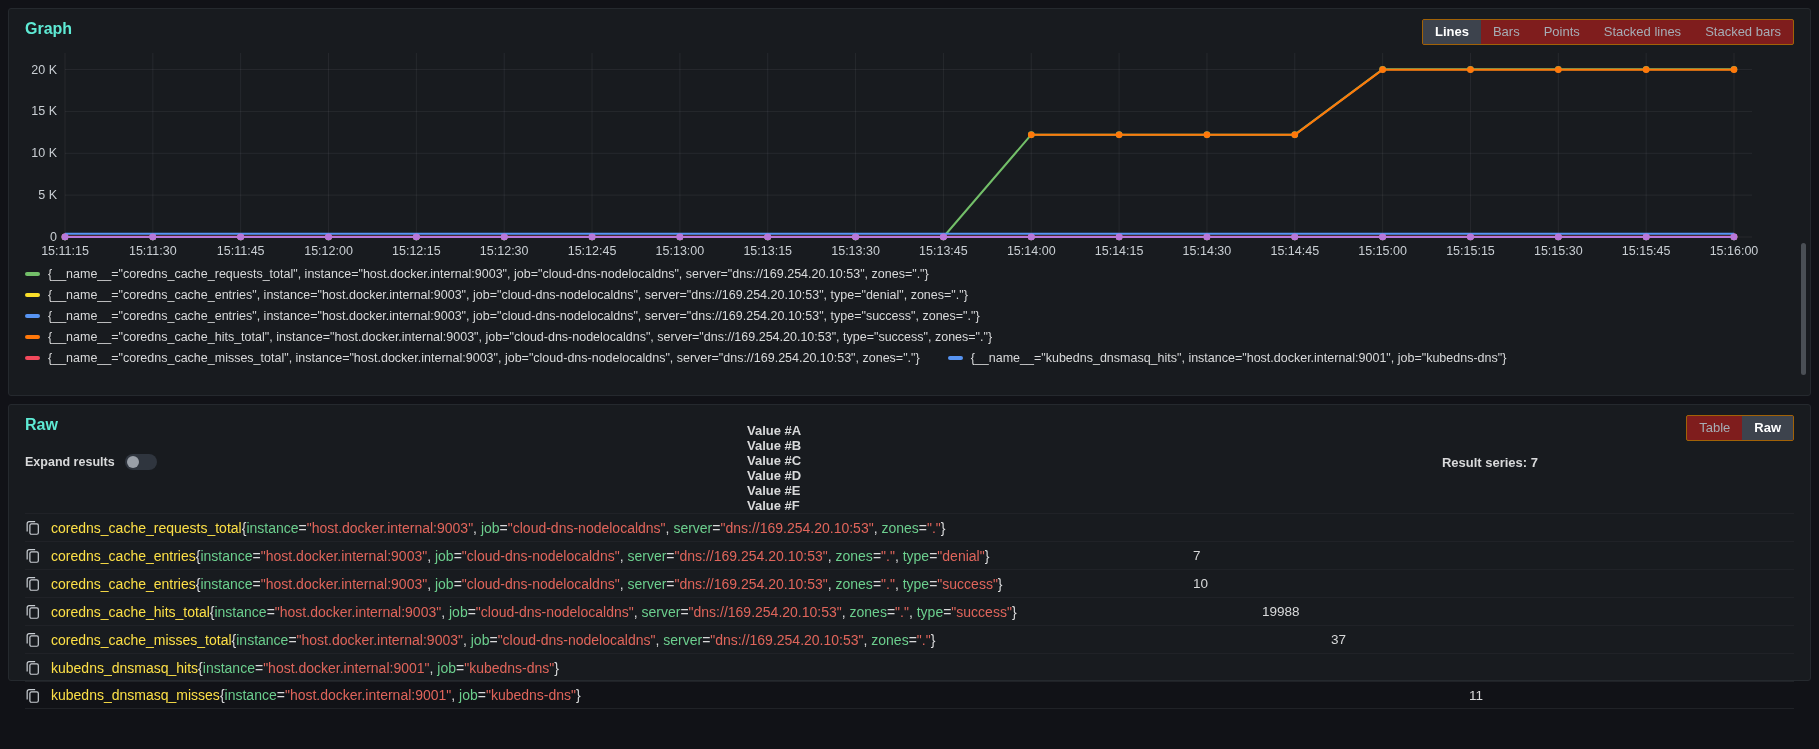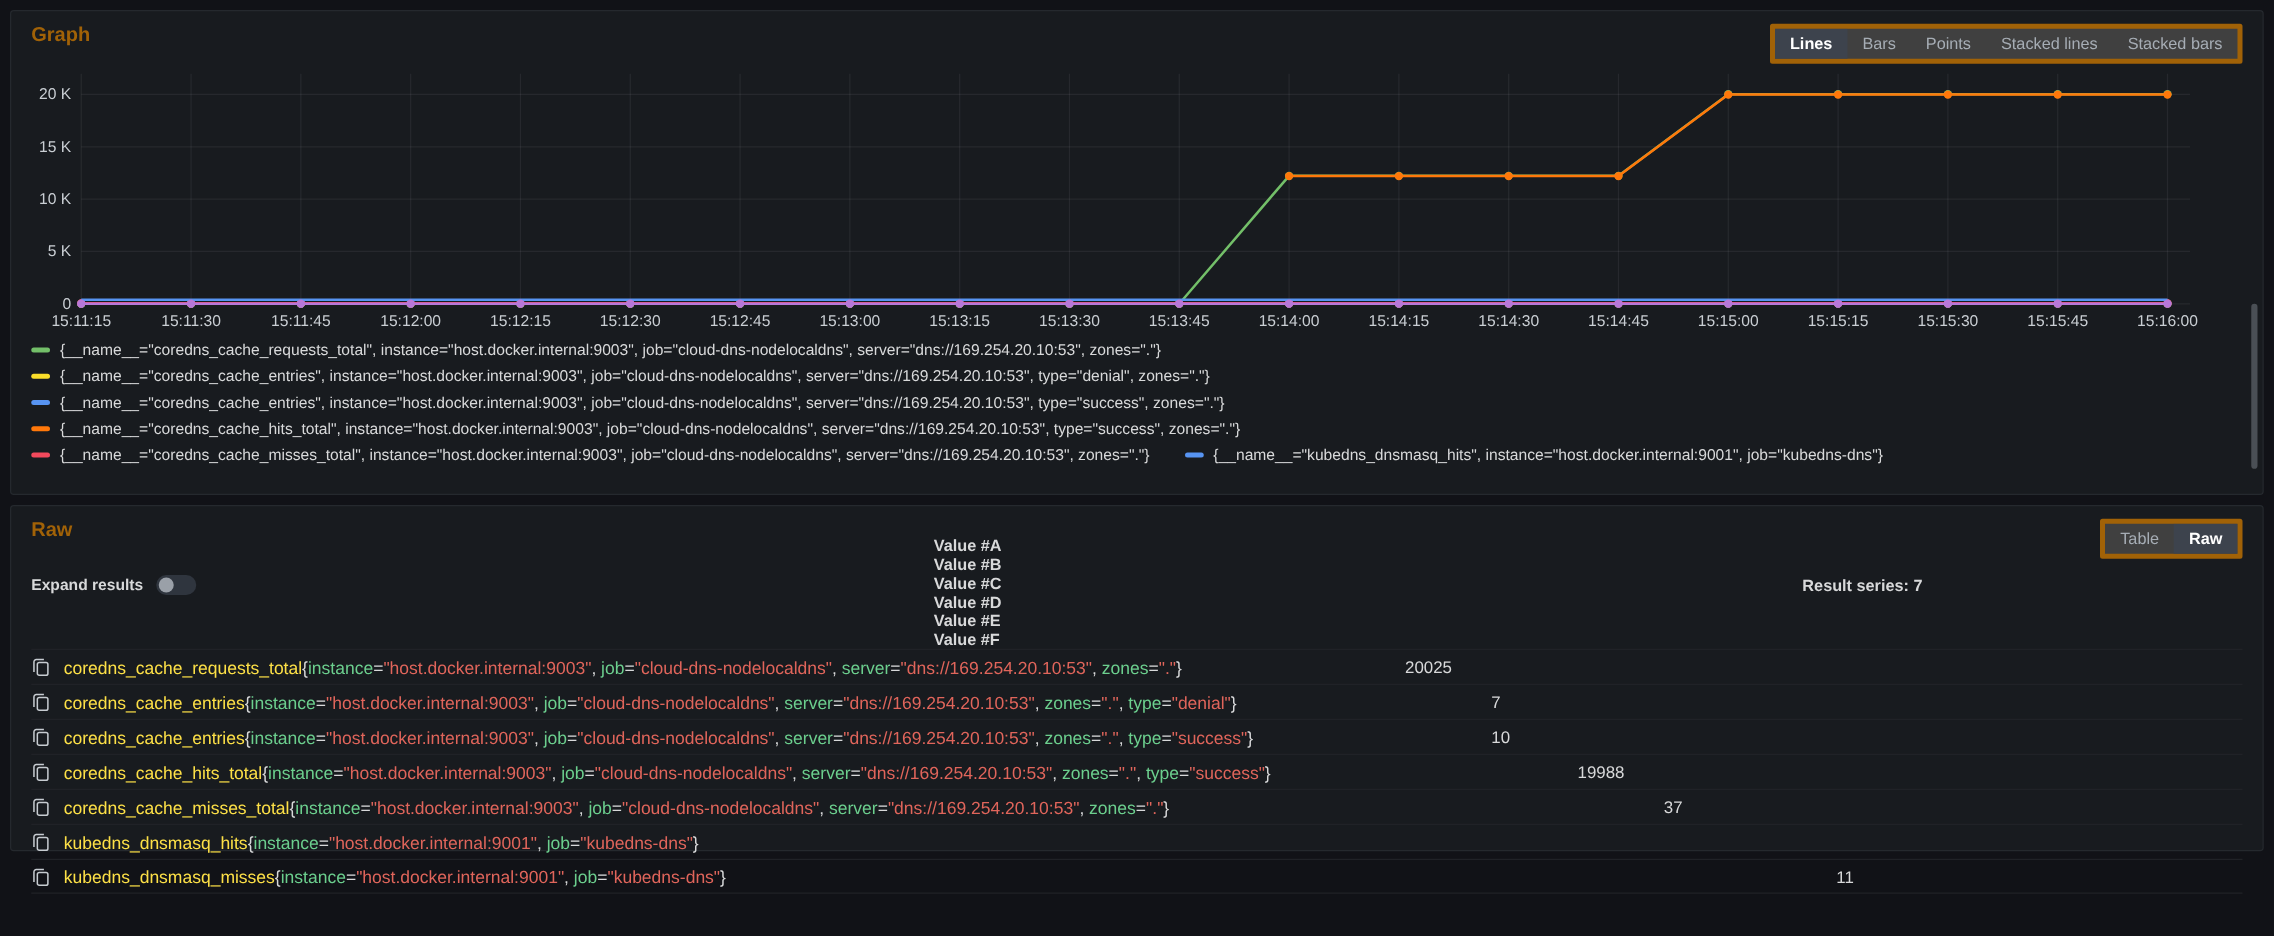--- a/index.html
+++ b/index.html
@@ -16,23 +16,23 @@
     background: #181b1f;
     border: 1px solid #25292e;
     border-radius: 3px;
     padding: 10px 16px;
     position: relative;
   }
   #graph-panel { height: 388px; margin-bottom: 8px; }
   #raw-panel   { height: 277px; }
 
   .panel-header { display:flex; justify-content:space-between; align-items:flex-start; }
-  .panel-title  { font-size:16px; font-weight:600; color:#a16207; padding-top:1px; }
-
-  .btn-group { display:flex; border:4px solid #a16207; border-radius:2px; overflow:hidden; background:#404040; }
+  .panel-title  { font-size:16px; font-weight:600; color:#5eead4; padding-top:1px; }
+
+  .btn-group { display:flex; border:1px solid #a16207; border-radius:2px; overflow:hidden; background:#7f1d1d; }
   .tbtn {
     background: transparent; border:none; color:#a6adb5;
     font-size:13px; line-height:16px; padding:4px 12px;
     font-family:inherit; cursor:pointer; white-space:nowrap;
   }
   .tbtn.active { background:#3d434d; color:#ffffff; font-weight:700; }
 
   #chart { display:block; margin-top:2px; }
   .axis-label { fill:#c9ced3; font-size:12.5px; font-family:"Liberation Sans",sans-serif; }
 
@@ -327,28 +327,20 @@
     </div>
   <div id="raw-rows">
       <div class="mrow">
         <button class="copy-btn">
           <svg width="15" height="15" viewBox="0 0 16 16" fill="none" stroke="currentColor" stroke-width="1.3">
             <rect x="5.2" y="4.2" width="9" height="11" rx="1.6"></rect>
             <path d="M10.8 1.8H4.3a2 2 0 0 0-2 2v8.5"></path>
           </svg>
         </button>
         <span class="metric"><span class="mname">coredns_cache_requests_total</span><span>{</span><span class="lkey">instance</span><span>=</span><span class="lval">"host.docker.internal:9003"</span><span>, </span><span class="lkey">job</span><span>=</span><span class="lval">"cloud-dns-nodelocaldns"</span><span>, </span><span class="lkey">server</span><span>=</span><span class="lval">"dns://169.254.20.10:53"</span><span>, </span><span class="lkey">zones</span><span>=</span><span class="lval">"."</span><span>}</span></span>
-        <div class="vals">
-          <div class="vcell">20025</div>
-          <div class="vcell"></div>
-          <div class="vcell"></div>
-          <div class="vcell"></div>
-          <div class="vcell"></div>
-          <div class="vcell"></div>
-        </div>
       </div>
       <div class="mrow">
         <button class="copy-btn">
           <svg width="15" height="15" viewBox="0 0 16 16" fill="none" stroke="currentColor" stroke-width="1.3">
             <rect x="5.2" y="4.2" width="9" height="11" rx="1.6"></rect>
             <path d="M10.8 1.8H4.3a2 2 0 0 0-2 2v8.5"></path>
           </svg>
         </button>
         <span class="metric"><span class="mname">coredns_cache_entries</span><span>{</span><span class="lkey">instance</span><span>=</span><span class="lval">"host.docker.internal:9003"</span><span>, </span><span class="lkey">job</span><span>=</span><span class="lval">"cloud-dns-nodelocaldns"</span><span>, </span><span class="lkey">server</span><span>=</span><span class="lval">"dns://169.254.20.10:53"</span><span>, </span><span class="lkey">zones</span><span>=</span><span class="lval">"."</span><span>, </span><span class="lkey">type</span><span>=</span><span class="lval">"denial"</span><span>}</span></span>
         <div class="vals">

